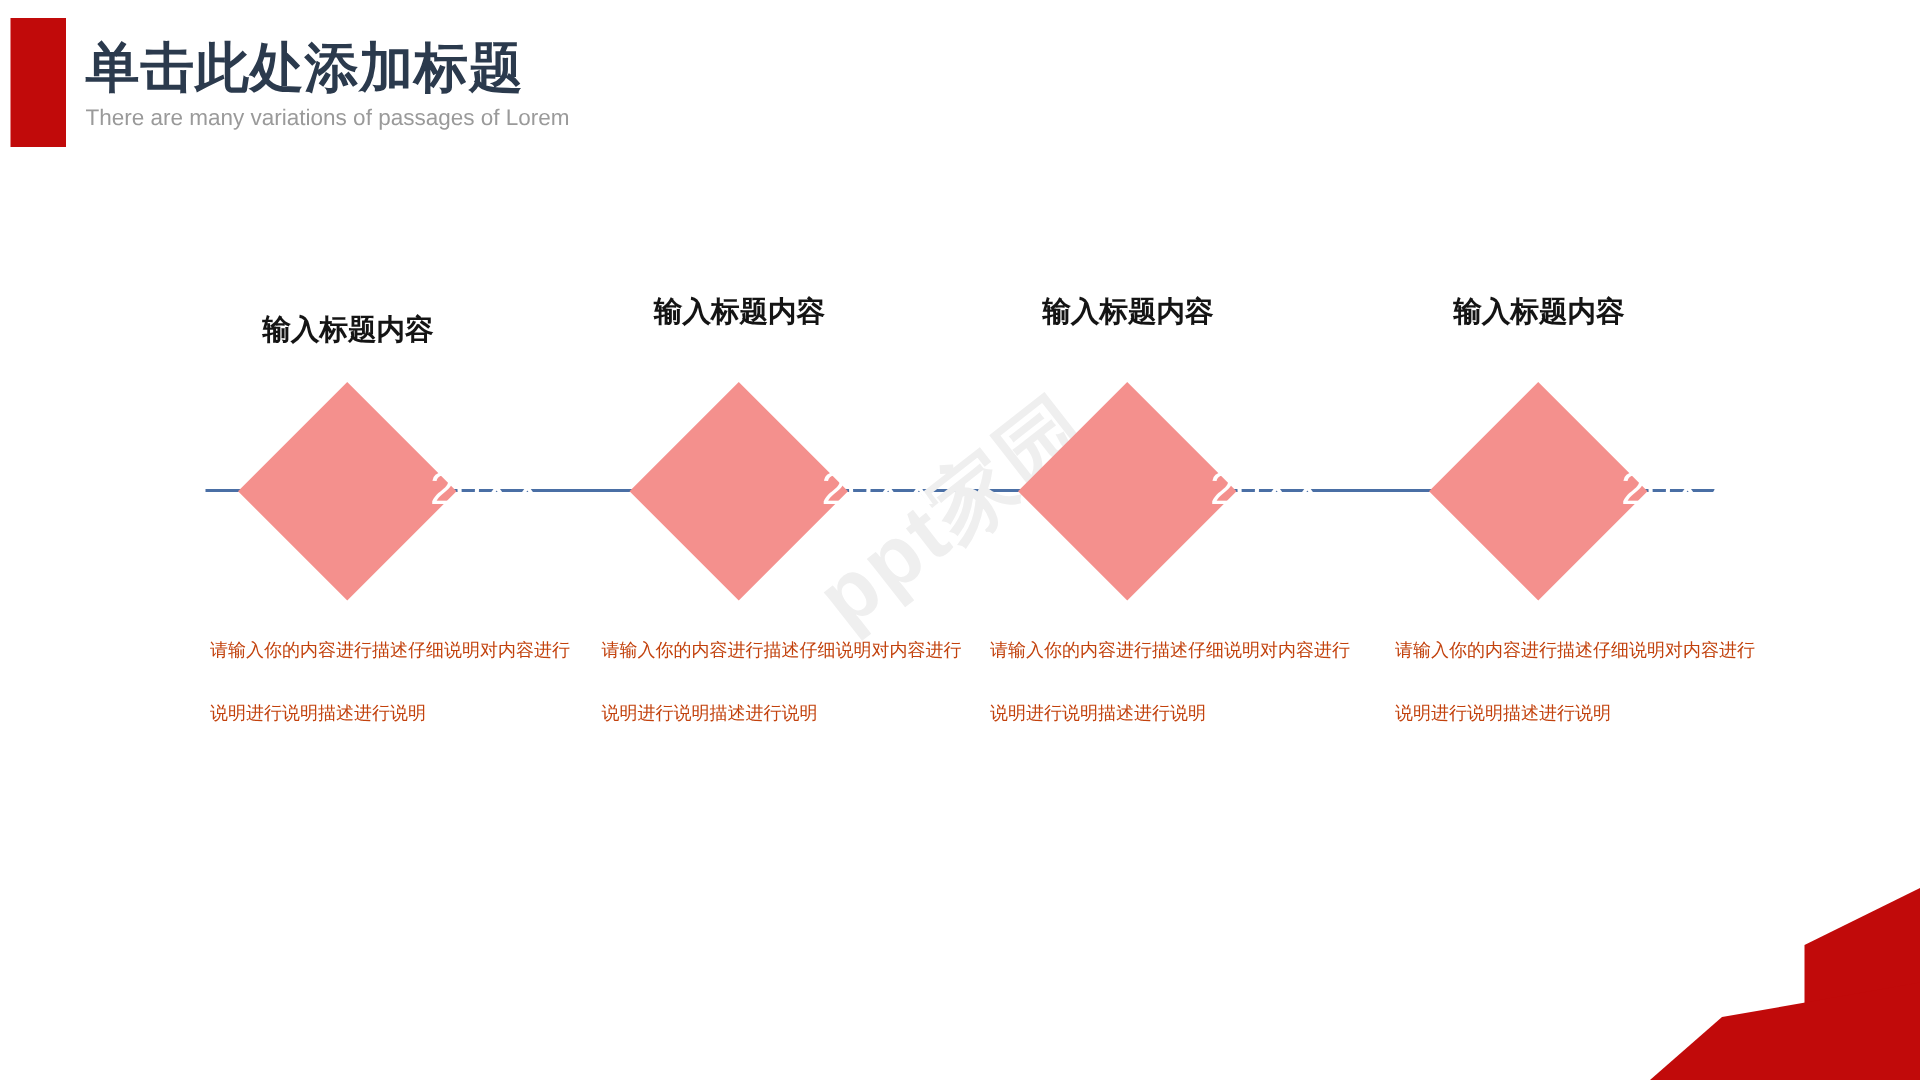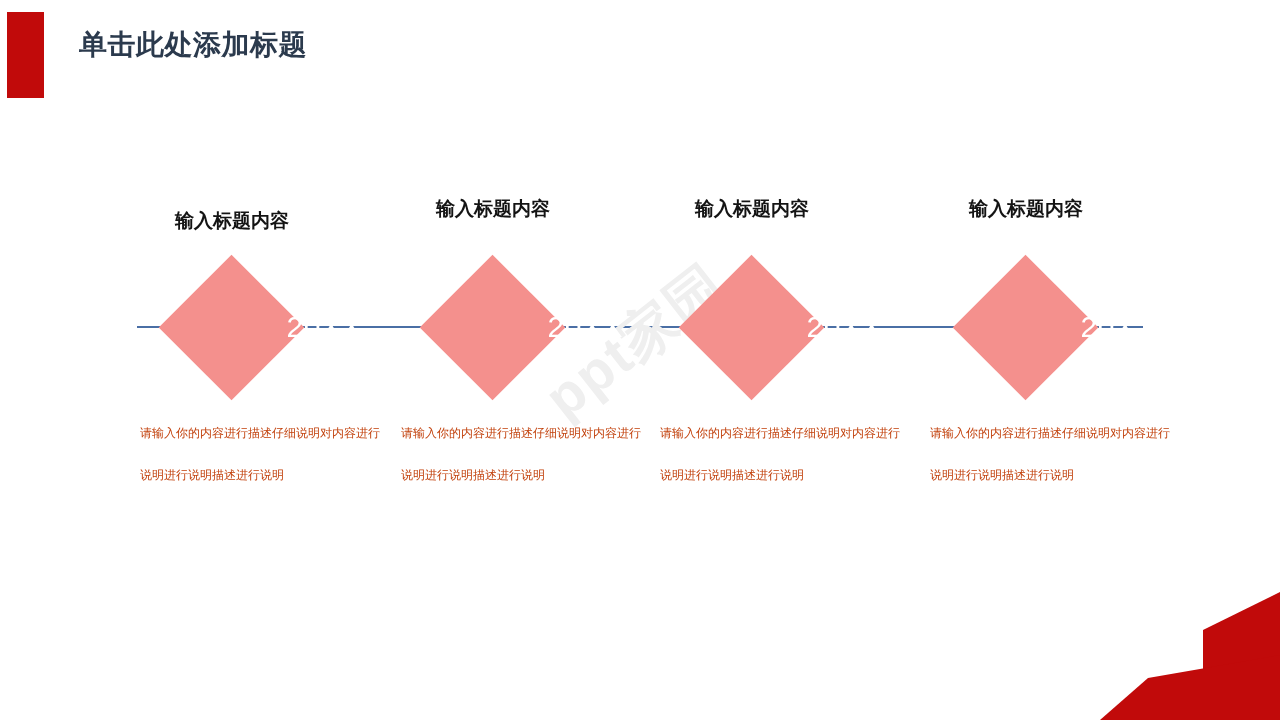--- a/index.html
+++ b/index.html
@@ -32,27 +32,26 @@
     height: 86px;
     background: #C10A0A;
   }
   .header-text {
     position: absolute;
     left: 57px;
     top: 26px;
     width: 700px;
   }
   .title-main {
-    font-size: 28px;
+    font-size: 36px;
     font-weight: bold;
     color: #2B3A4D;
     line-height: 38px;
     letter-spacing: 0.5px;
     white-space: nowrap;
-    margin-left: 22px;
   }
   .title-sub {
     font-size: 15px;
     color: #9A9A9A;
     line-height: 22px;
     margin-top: 4px;
     white-space: nowrap;
     font-weight: normal;
   }
 
@@ -135,20 +134,21 @@
   }
 </style>
 </head>
 <body>
 
 <div id="slide">
 
   <div class="header-bar"></div>
   <div class="header-text">
     <div class="title-main">单击此处添加标题</div>
+    <div class="title-sub">There are many variations of passages of Lorem</div>
   </div>
 
   <div class="timeline-line"></div>
 
   <div class="watermark">ppt家园</div>
 
   <div class="milestone" style="left:102px;">
     <div class="ms-heading" style="top:208px;">输入标题内容</div>
     <div class="diamond" style="left:78px; top:276px;"></div>
     <div class="diamond-label" style="top:310px;">20XX</div>

